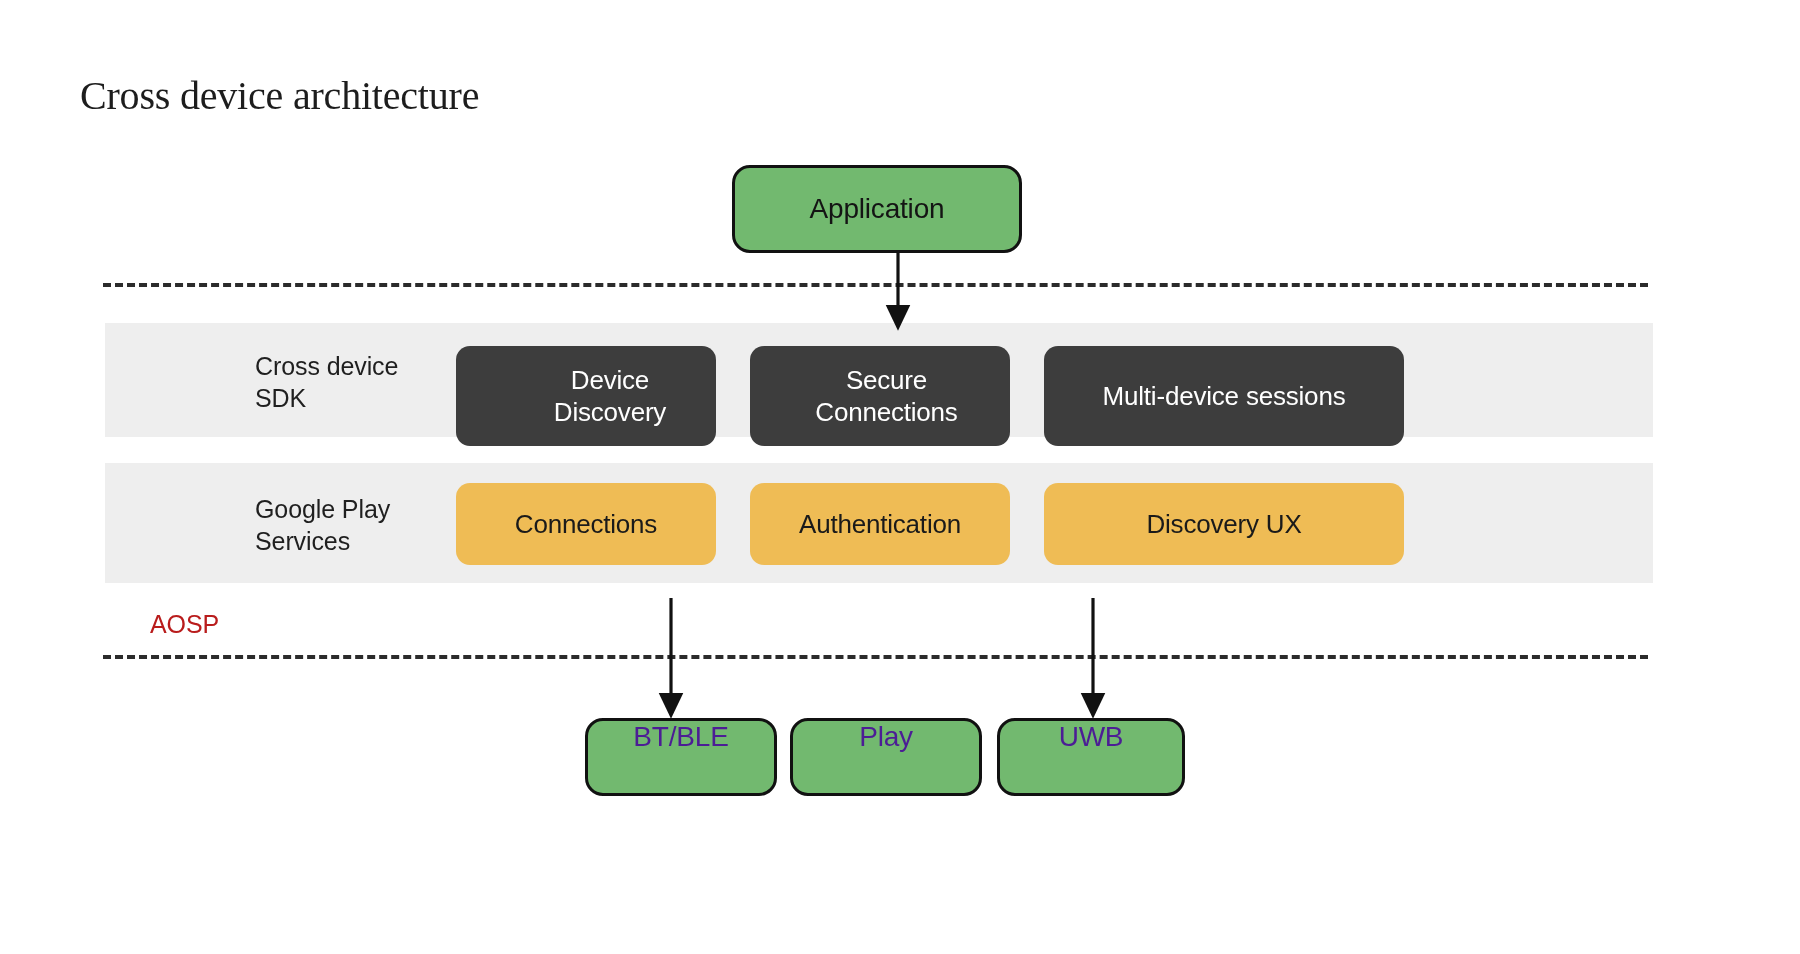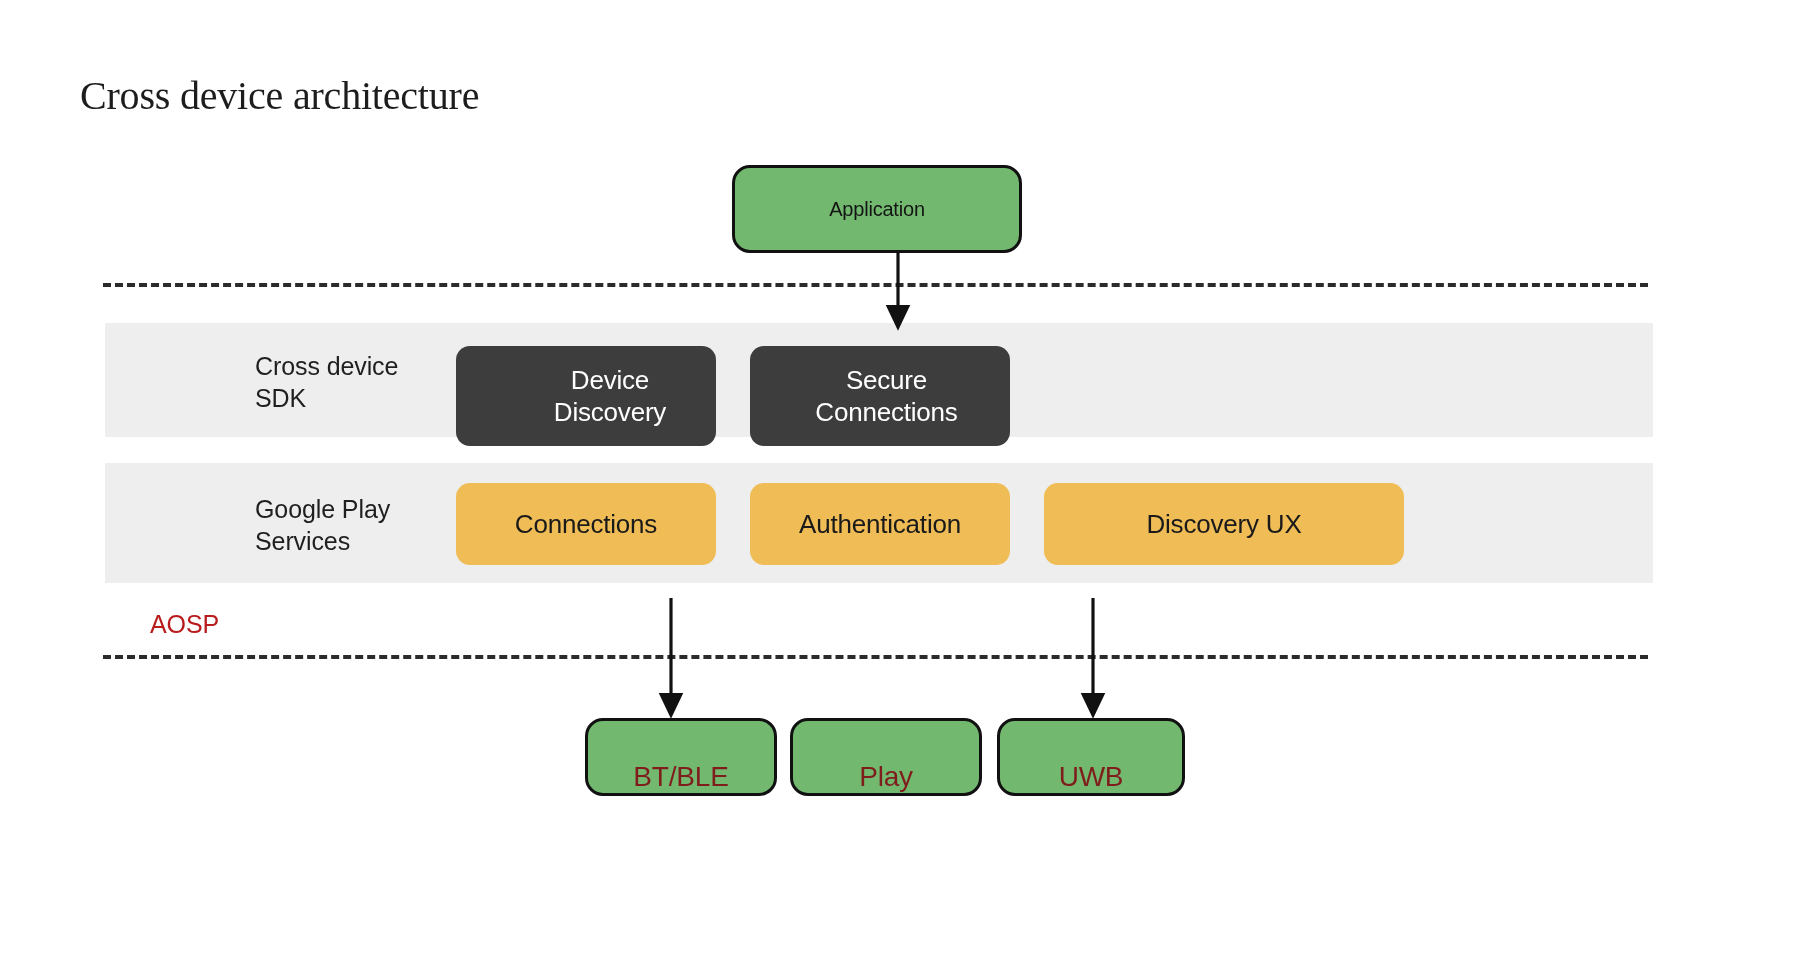--- a/index.html
+++ b/index.html
@@ -42,21 +42,21 @@
     top: 165px;
     width: 290px;
     height: 88px;
     background: #72b96f;
     border: 3px solid #111111;
     border-radius: 18px;
     box-sizing: border-box;
     display: flex;
     align-items: center;
     justify-content: center;
-    font-size: 20px;
+    font-size: 28px;
     color: #141414;
     letter-spacing: -0.2px;
   }
 
   
   .dashed-rule {
     position: absolute;
     left: 103px;
     width: 1545px;
     height: 0;
@@ -131,24 +131,24 @@
   .chip-dux  { left: 1044px; top: 483px; width: 360px; height: 82px; }
 
   
   .radio-node {
     position: absolute;
     box-sizing: border-box;
     background: #72b96f;
     border: 3px solid #111111;
     border-radius: 18px;
     display: flex;
-    align-items: flex-end;
+    align-items: flex-start;
     justify-content: center;
     font-size: 28px;
-    color: #7f1d1d;
+    color: #4c1d95;
     letter-spacing: -0.2px;
   }
   .node-btble { left: 585px; top: 718px; width: 192px; height: 78px; }
   .node-wifi  { left: 790px; top: 718px; width: 192px; height: 78px; }
   .node-uwb   { left: 997px; top: 718px; width: 188px; height: 78px; }
 
   
   #arrow-layer {
     position: absolute;
     left: 0;
@@ -181,20 +181,23 @@
   <div class="chip chip-dark chip-dd">
     <span>Device
 Discovery</span>
   </div>
 
   <div class="chip chip-dark chip-sc">
     <span>Secure
 Connections</span>
   </div>
 
+  <div class="chip chip-dark chip-mds">
+    <span>Multi-device sessions</span>
+  </div>
 
   <div class="band band-gps">
     <div class="band-label">
       <div>Google Play</div>
       <div>Services</div>
     </div>
   </div>
 
   <div class="chip chip-amber chip-enc">
     <span>Connections</span>

